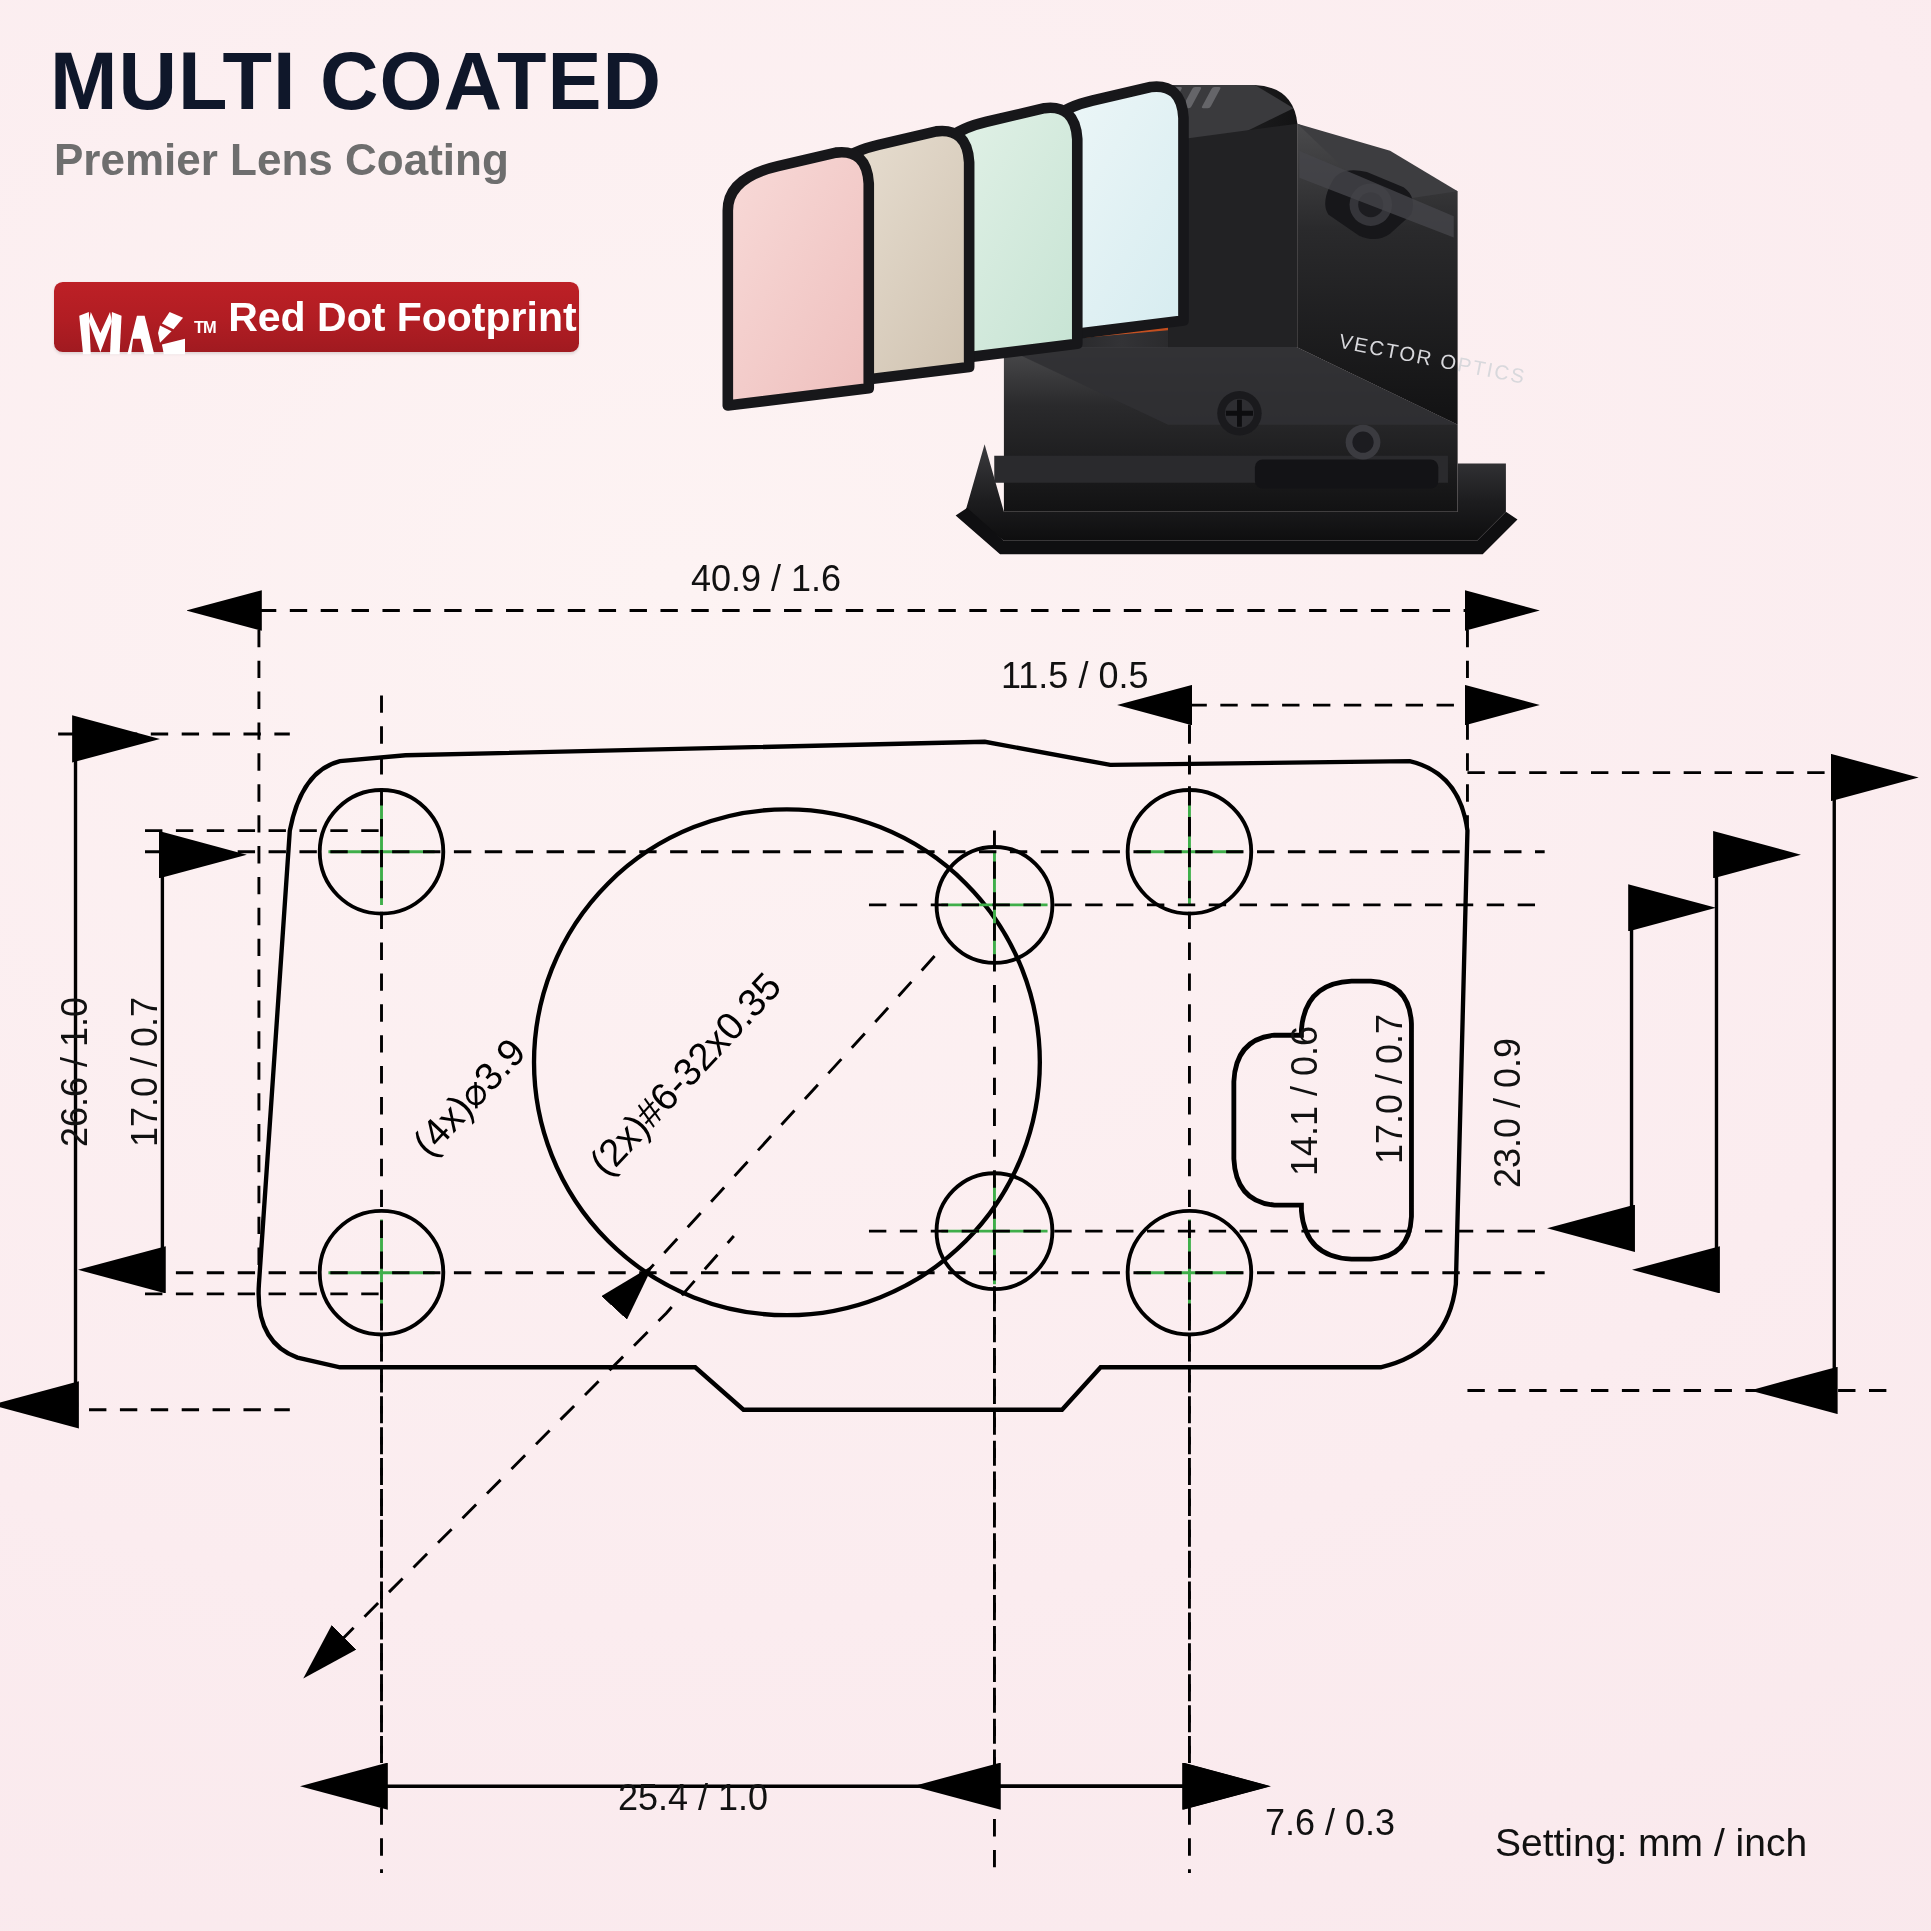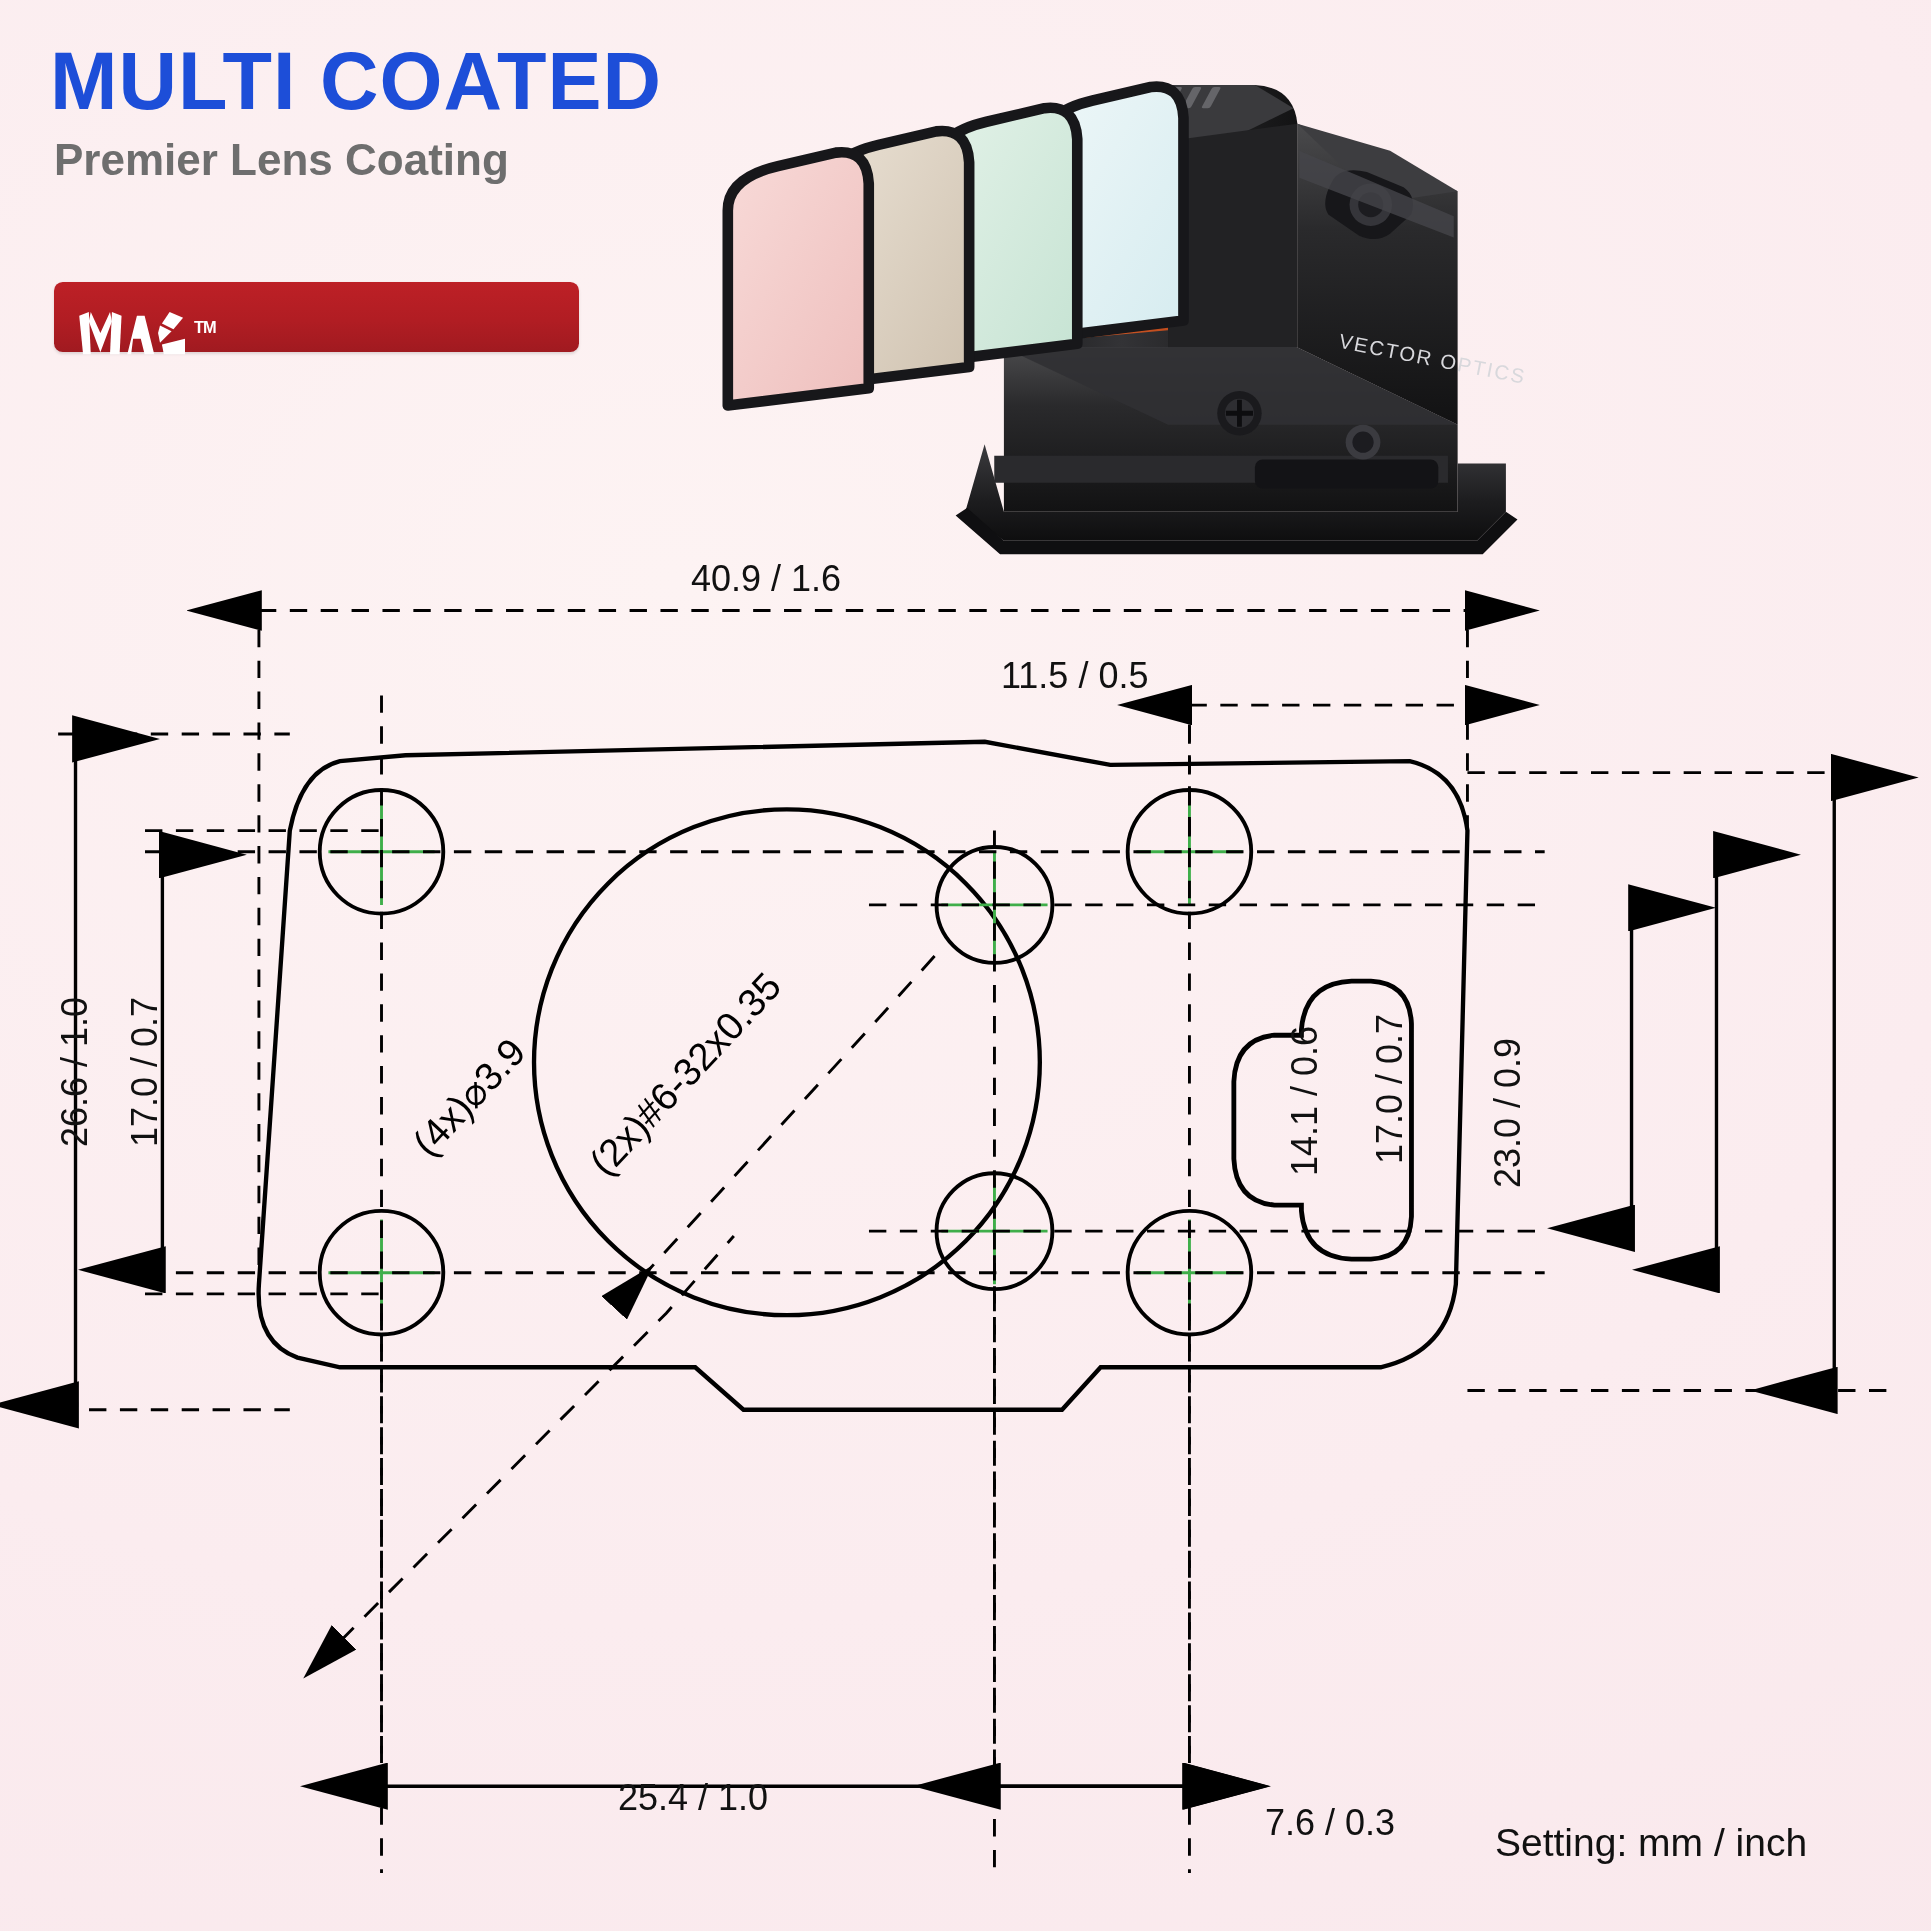--- a/index.html
+++ b/index.html
@@ -14,21 +14,21 @@
   #page{
     position:absolute;inset:0;
     background:
       radial-gradient(ellipse 120% 90% at 35% 30%, #fdf3f3 0%, #fbecef 60%, #f9e8ec 100%);
   }
 
   
   #headline{
     position:absolute;left:50px;top:41px;
     font-size:81px;font-weight:bold;letter-spacing:1px;
-    color:#1d4ed8;line-height:1;
+    color:#0f172a;line-height:1;
     white-space:nowrap;
   }
   #subhead{
     position:absolute;left:54px;top:135px;
     font-size:44px;color:#6e6e6e;font-weight:bold;
     white-space:nowrap;
   }
   
   #badge{
     position:absolute;left:54px;top:282px;
@@ -85,20 +85,21 @@
         <path d="M14 2 L24 24 L34 2 L36 12 L24 44 L12 12 Z"></path>
         <path d="M36 2 L46 6 L44 46 L34 46 Z"></path>
         <path d="M52 46 L62 6 L70 6 L80 46 L70 46 L66 30 L58 30 L56 46 Z"></path>
         <path d="M96 2 L110 8 L100 20 L88 14 Z"></path>
         <path d="M86 16 L98 22 L86 34 L84 24 Z"></path>
         <path d="M88 36 L112 30 L112 46 L90 46 Z"></path>
       </g>
     </svg>
     <span class="tm">TM</span>
   </span>
+  <span class="badgetxt">Red Dot Footprint</span>
 </div>
 
 <div id="product">
   <svg width="1188" height="502" viewBox="0 0 1230 520">
     <defs>
       <linearGradient id="bodyG" x1="0" y1="0" x2="0" y2="1">
         <stop offset="0%" stop-color="#4a4a4c"></stop>
         <stop offset="35%" stop-color="#2a2a2c"></stop>
         <stop offset="100%" stop-color="#121213"></stop>
       </linearGradient>

